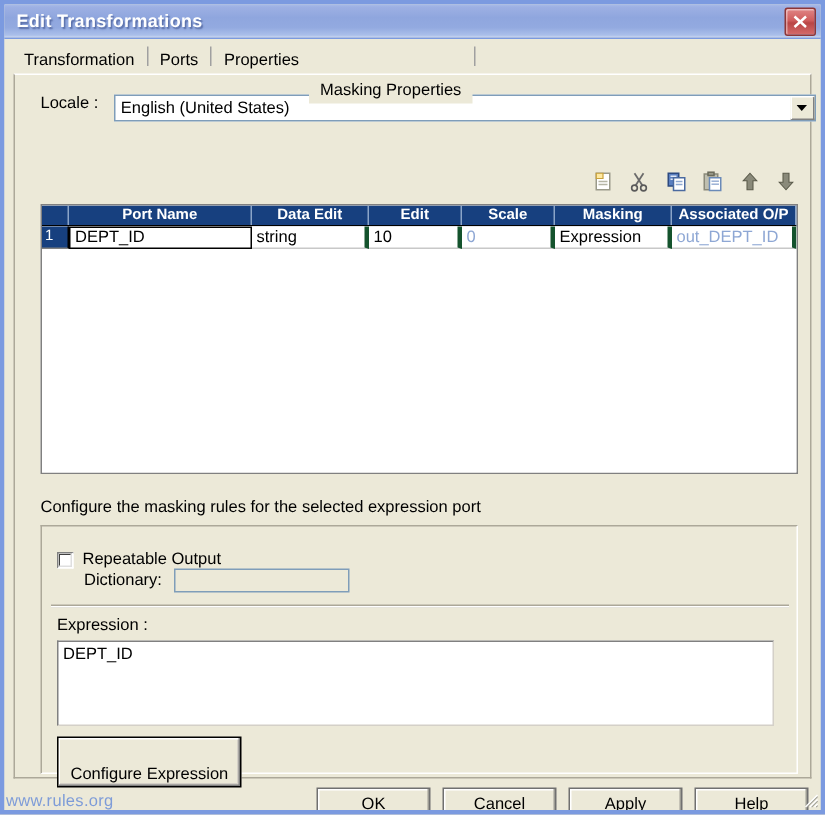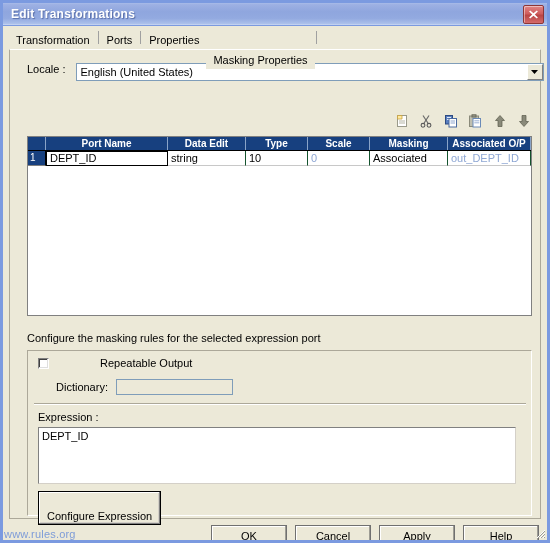--- a/index.html
+++ b/index.html
@@ -151,21 +151,21 @@
   .grow .rnum{
     background:#17407f;color:#fff;font-size:10px;
     text-align:left;padding-left:2px;line-height:14px;
     box-sizing:border-box;border-right:1px solid #000;
     border-bottom:1px solid #808080;
     cursor:pointer;
   }
   .grow .dcell{
     font-size:11px;color:#000;line-height:14px;
     padding-left:3px;box-sizing:border-box;
-    border-right:1px solid #14532d;
+    border-right:3px solid #14532d;
     border-bottom:1px solid #c8c8c8;
     overflow:hidden;white-space:nowrap;
     background:#fff;
     cursor:text;
   }
   .grow .dcell.focused{
     border:1px solid #000;
     line-height:13px;
   }
   .grow .dcell.readonly{color:#8ea7d4;}
@@ -179,21 +179,21 @@
   #groupbox{
     position:absolute;left:24px;top:324px;
     width:505px;height:166px;
     border:1px solid #fff;
     border-top:1px solid #aca899;
     border-left:1px solid #aca899;
     box-sizing:border-box;
     background:#ece9d8;
   }
   #repeatrow{
-    position:absolute;left:10px;top:6px;display:flex;align-items:center;gap:45px;
+    position:absolute;left:10px;top:16px;display:flex;align-items:center;
   }
   .checkbox{
     width:11px;height:11px;background:#fff;
     border:1px solid #808080;
     border-right-color:#fff;border-bottom-color:#fff;
     box-shadow:inset -1px -1px 0 #dfdfdf, inset 1px 1px 0 #404040;
     box-sizing:border-box;margin-right:6px;cursor:pointer;
   }
   #repeatlabel{font-size:11px;color:#000;cursor:default;}
   #dictrow{
@@ -355,34 +355,34 @@
         </svg>
       </div>
 
     </div>
 
     <div id="grid">
       <div id="gridheader">
         <div class="hcell corner" style="width:18px"></div>
         <div class="hcell" style="width:122px">Port Name</div>
         <div class="hcell" style="width:78px">Data Edit</div>
-        <div class="hcell" style="width:62px">Type</div>
+        <div class="hcell" style="width:62px">Edit</div>
         <div class="hcell" style="width:62px">Scale</div>
         <div class="hcell" style="width:78px">Masking</div>
         <div class="hcell" style="width:83px">Associated O/P</div>
       </div>
 
       <div id="gridbody">
         <div class="grow">
           <div class="rnum" style="width:18px">1</div>
           <div class="dcell focused" style="width:122px">DEPT_ID</div>
           <div class="dcell" style="width:78px">string</div>
           <div class="dcell" style="width:62px">10</div>
           <div class="dcell readonly" style="width:62px">0</div>
-          <div class="dcell" style="width:78px">Associated</div>
+          <div class="dcell" style="width:78px">Expression</div>
           <div class="dcell readonly" style="width:83px">out_DEPT_ID</div>
         </div>
       </div>
     </div>
 
     <div id="rulecaption">Configure the masking rules for the selected expression port</div>
 
     <div id="groupbox">
 
       <div id="repeatrow">

